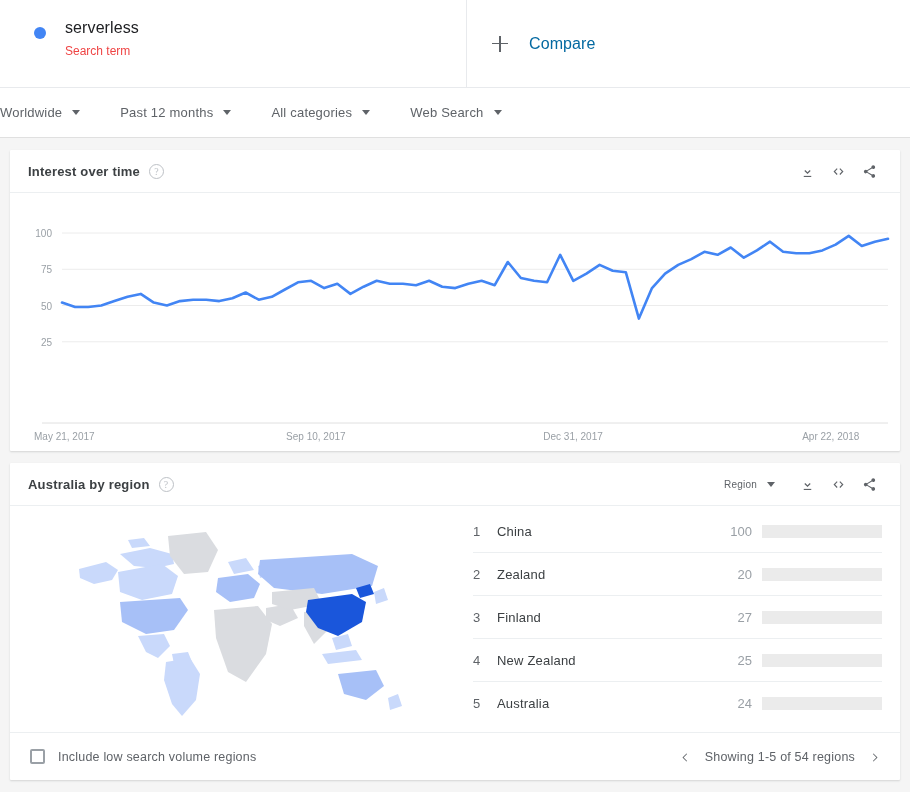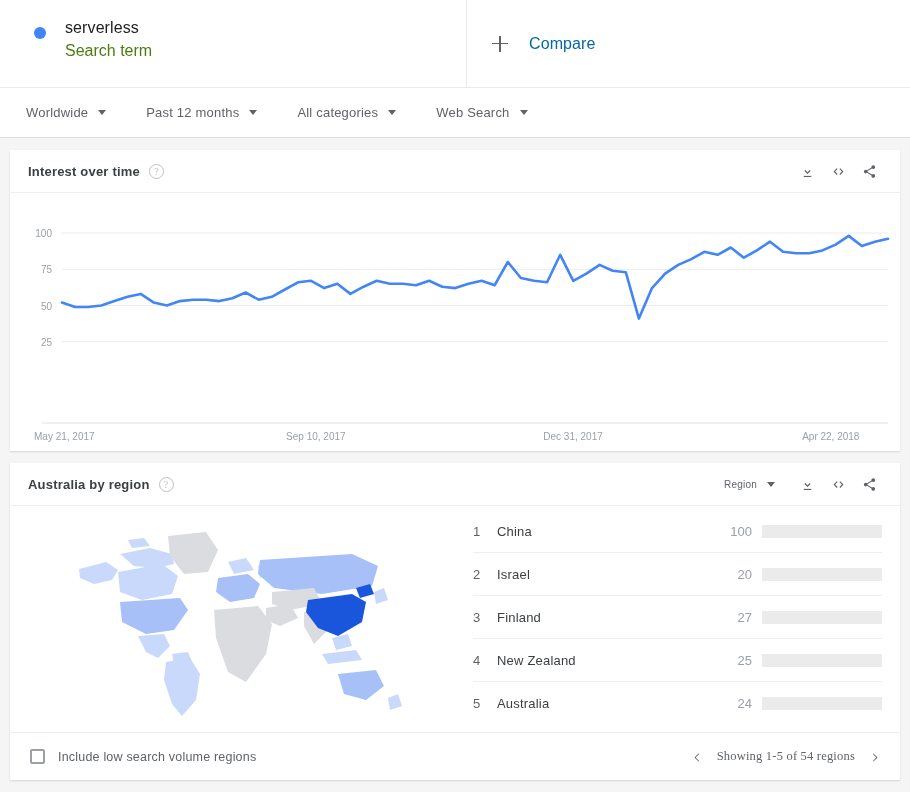--- a/index.html
+++ b/index.html
@@ -28,21 +28,21 @@
     align-items: flex-start;
     margin-left: 12px;
   }
   .term-dot {
     width: 12px; height: 12px; border-radius: 50%;
     background: #4285f4;
     margin: 9px 19px 0 0;
     flex: none;
   }
   .term-title { font-size: 16px; color: #202124; line-height: 20px; letter-spacing: .1px; }
-  .term-sub { font-size: 16px; color: #4d7c0f; margin-top: 5px; line-height: 16px; }
+  .term-sub { font-size: 12px; color: #ef4444; margin-top: 5px; line-height: 16px; }
   .compare-cell {
     flex: 1;
     display: flex;
     align-items: center;
     padding-left: 25px;
   }
   .plus-icon {
     width: 16px; height: 16px; position: relative; margin-right: 21px;
   }
   .plus-icon::before, .plus-icon::after {
@@ -52,21 +52,20 @@
   .plus-icon::after  { top: 0; left: 7px; height: 16px; width: 1.6px; }
   .compare-label { font-size: 16px; color: #0369a1; letter-spacing: .1px; }
 
   
   .filterbar {
     display: flex;
     align-items: center;
     background: #fff;
     height: 50px;
     border-bottom: 1px solid #e0e0e0;
-    padding-left: 26px;
   }
   .filter {
     display: flex; align-items: center;
     font-size: 13px; color: #5f6368;
     margin-right: 40px;
     cursor: pointer;
     letter-spacing: .2px;
   }
   .caret {
     width: 0; height: 0;
@@ -144,21 +143,21 @@
   }
   .checkbox {
     width: 15px; height: 15px;
     border: 2px solid #9aa0a6;
     border-radius: 2px;
     margin-right: 13px;
     cursor: pointer; flex: none;
   }
   .foot-label { font-size: 12.5px; color: #5f6368; letter-spacing: .2px; }
   .foot-spacer { flex: 1; }
-  .pager { display: flex; align-items: flex-end; font-family: Liberation Serif, serif; }
+  .pager { display: flex; align-items: flex-end; }
   .pager-text { font-size: 12.5px; color: #5f6368; margin: 0 14px; letter-spacing: .2px; }
   .chev { cursor: pointer; display: flex; align-items: center; }
 </style>
 </head>
 <body>
 
 <div class="page">
 
   <div class="termbar">
     <div class="term-cell">
@@ -301,21 +300,21 @@
 
       <div class="list-col">
         <div class="region-row">
           <span class="rank">1</span>
           <span class="rname">China</span>
           <span class="rvalue">100</span>
           <span class="bar-track"><span class="bar-fill" style="width: 120px;"></span></span>
         </div>
         <div class="region-row">
           <span class="rank">2</span>
-          <span class="rname">Israel</span>
+          <span class="rname">Zealand</span>
           <span class="rvalue">20</span>
           <span class="bar-track"><span class="bar-fill" style="width: 36px;"></span></span>
         </div>
         <div class="region-row">
           <span class="rank">3</span>
           <span class="rname">Finland</span>
           <span class="rvalue">27</span>
           <span class="bar-track"><span class="bar-fill" style="width: 32.4px;"></span></span>
         </div>
         <div class="region-row">

